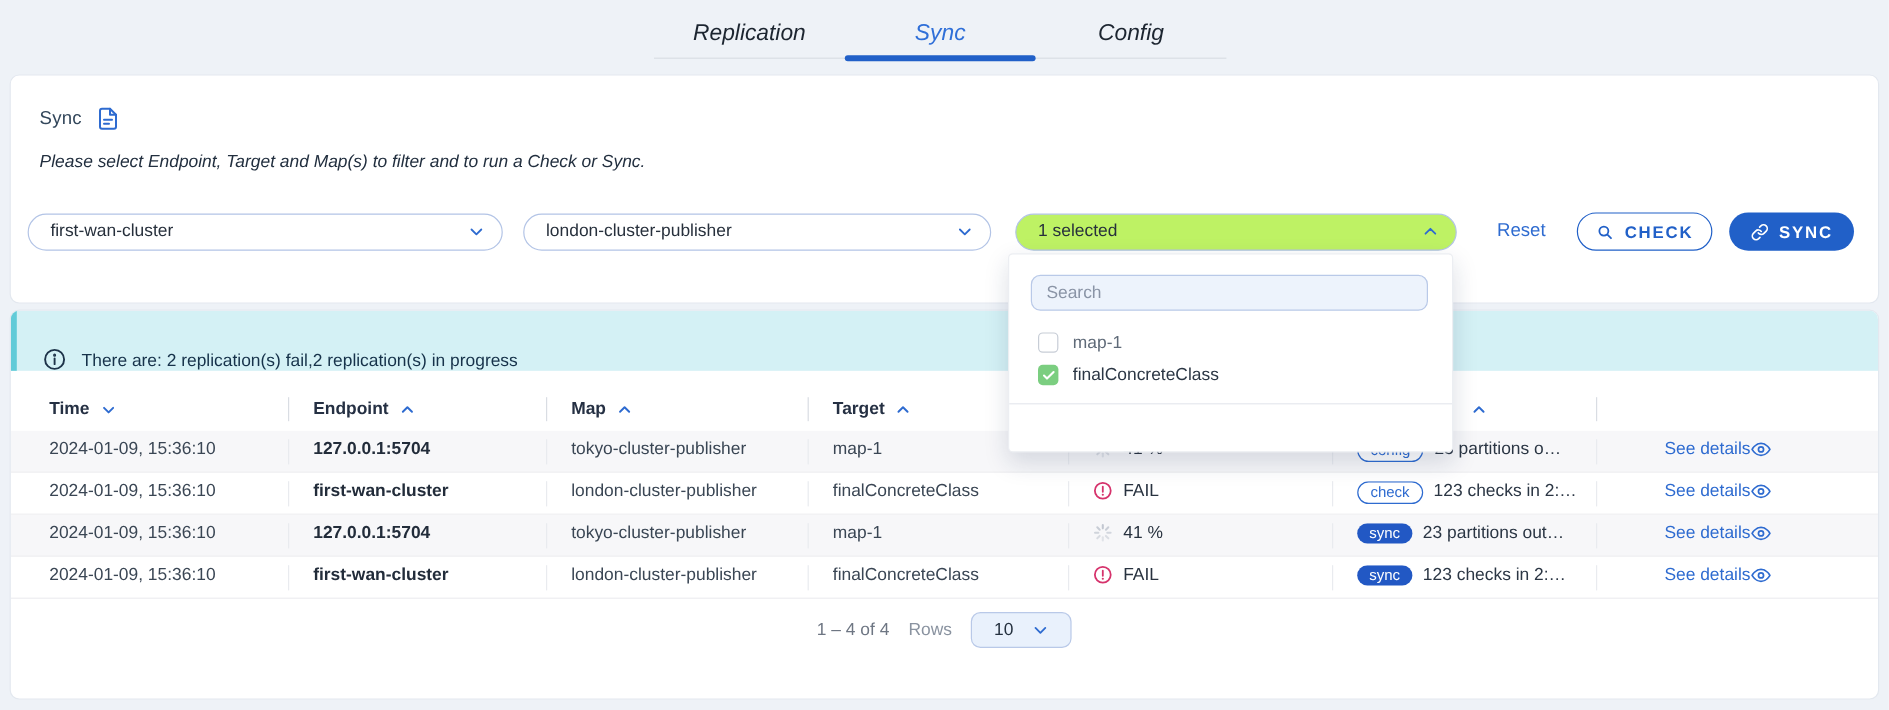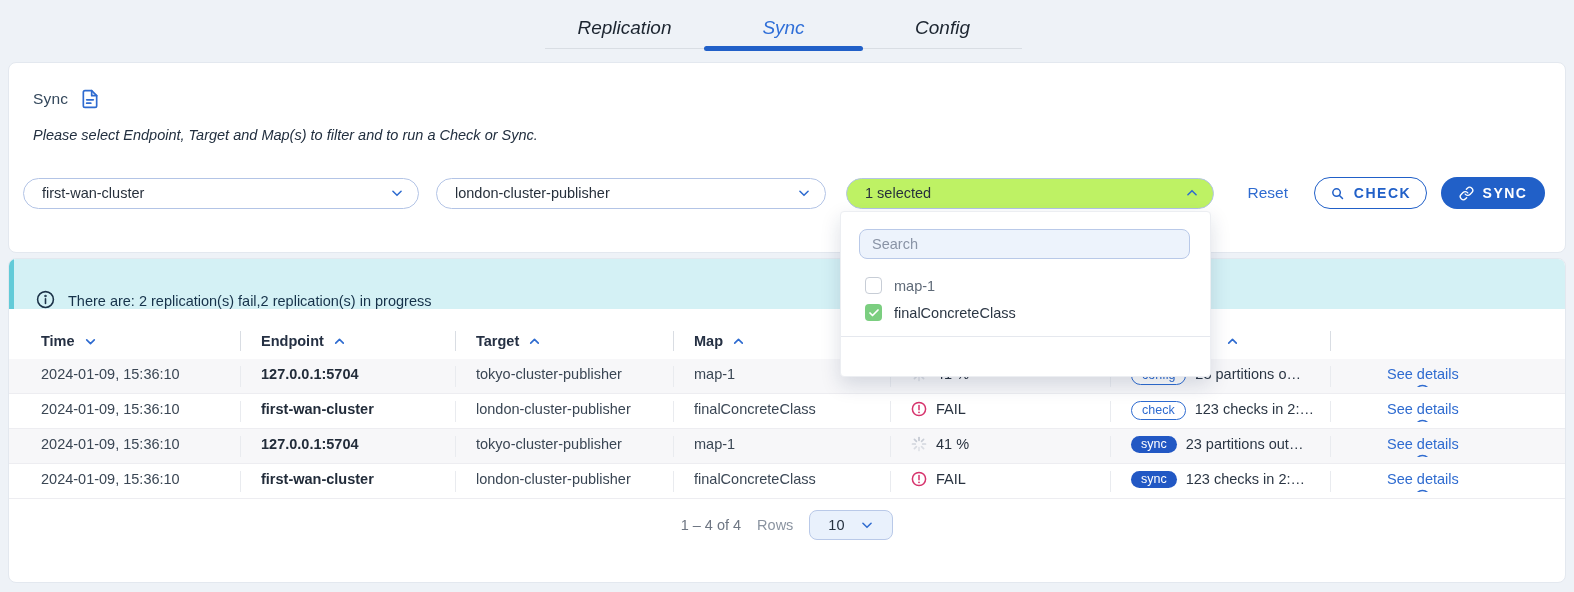--- a/index.html
+++ b/index.html
@@ -132,21 +132,21 @@
   .td.endpoint { font-weight: 700; color: #222c3a; }
   .status-text { color: #28323f; }
   .tag {
     font-size: 12.5px; padding: 2px 10px 3px; border-radius: 11px; line-height: 1;
   }
   .tag.outline { border: 1px solid #2e6bd0; color: #2e6bd0; background: #fff; }
   .tag.solid { background: #2258c4; color: #fff; }
   .msg-text { color: #2b3644; }
   .details-link {
     display: flex; align-items: center; gap: 0; color: #2e6bd0;
-    font-size: 14.5px; cursor: pointer; margin-left: 36px; flex-direction: column;
+    font-size: 14.5px; cursor: pointer; margin-left: 36px;
   }
   .pagination {
     margin-top: 11px; display: flex; align-items: center; justify-content: center;
     gap: 16px;
   }
   .pg-range { font-size: 14.5px; color: #6e7683; }
   .pg-rows-label { font-size: 14.5px; color: #8a93a0; }
   .rows-select {
     width: 84px; height: 30px; background: #e9f1fc; border: 1px solid #b9c9e8;
     border-radius: 8px; display: flex; align-items: center; cursor: pointer;
@@ -272,29 +272,29 @@
       </div>
       <div class="th">
         <span>Endpoint</span>
         <span class="icon ">
      <svg width="13" height="13" viewBox="0 0 24 24" fill="none" stroke="#2e6bd0" stroke-width="3" stroke-linecap="round" stroke-linejoin="round">
        <polyline points="5 15 12 8 19 15"></polyline>
      </svg>
         </span>
       </div>
       <div class="th">
-        <span>Target</span>
+        <span>Map</span>
         <span class="icon ">
      <svg width="13" height="13" viewBox="0 0 24 24" fill="none" stroke="#2e6bd0" stroke-width="3" stroke-linecap="round" stroke-linejoin="round">
        <polyline points="5 15 12 8 19 15"></polyline>
      </svg>
         </span>
       </div>
       <div class="th">
-        <span>Map</span>
+        <span>Target</span>
         <span class="icon ">
      <svg width="13" height="13" viewBox="0 0 24 24" fill="none" stroke="#2e6bd0" stroke-width="3" stroke-linecap="round" stroke-linejoin="round">
        <polyline points="5 15 12 8 19 15"></polyline>
      </svg>
         </span>
       </div>
       <div class="th">
         <span></span>
       </div>
       <div class="th">

